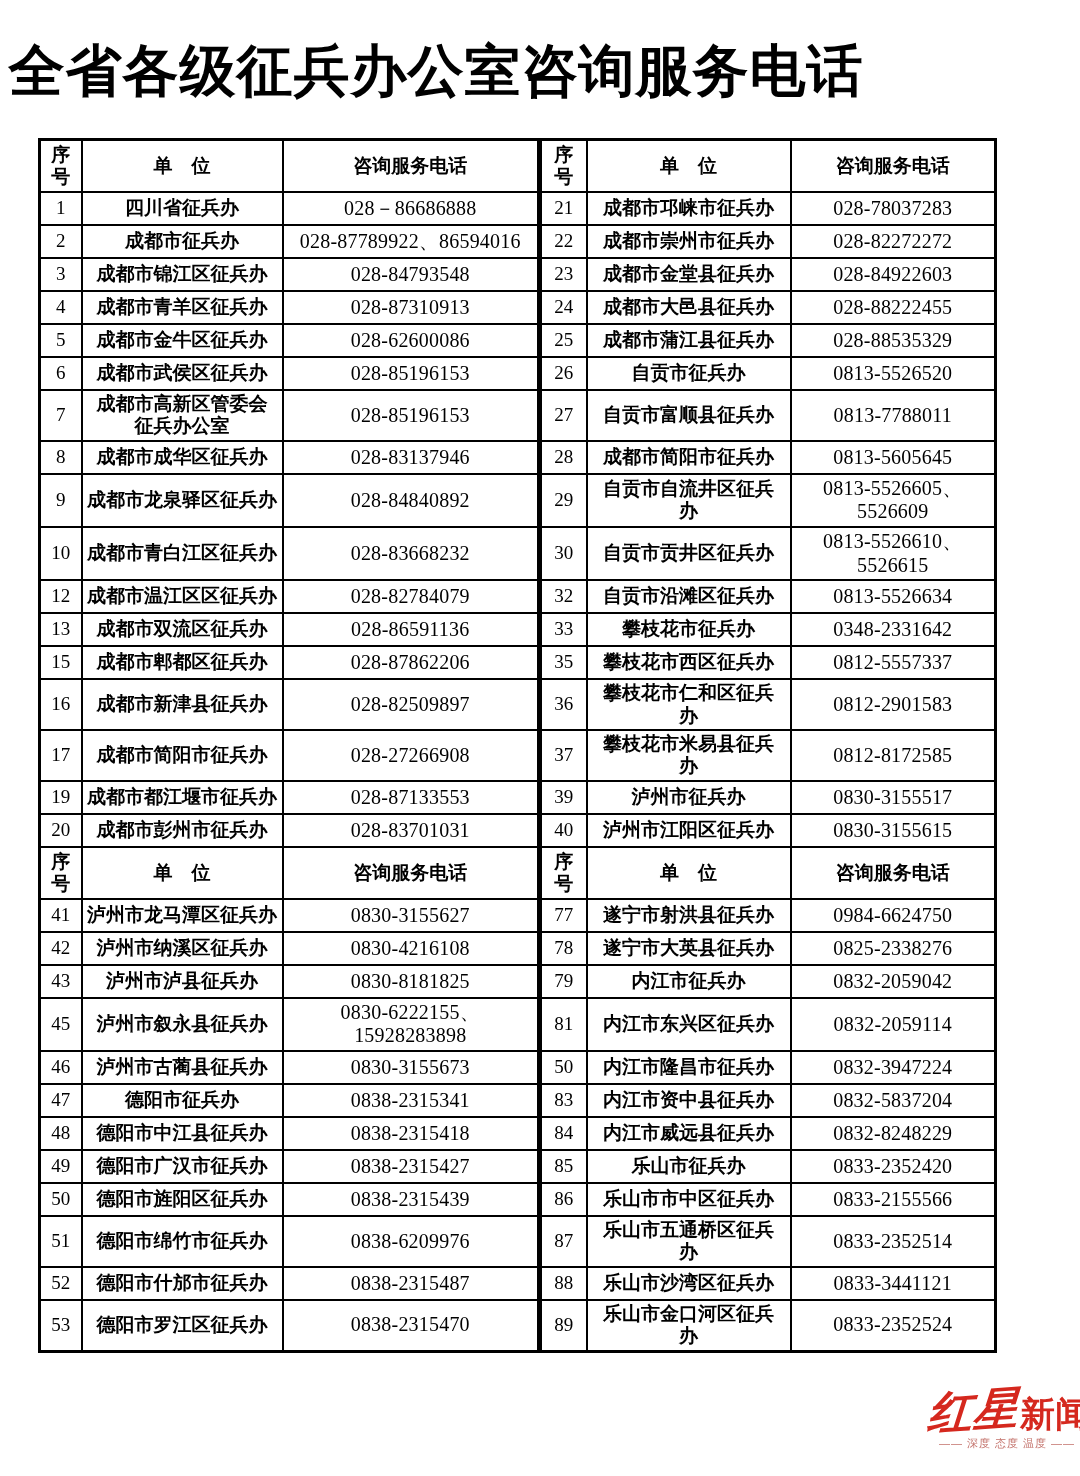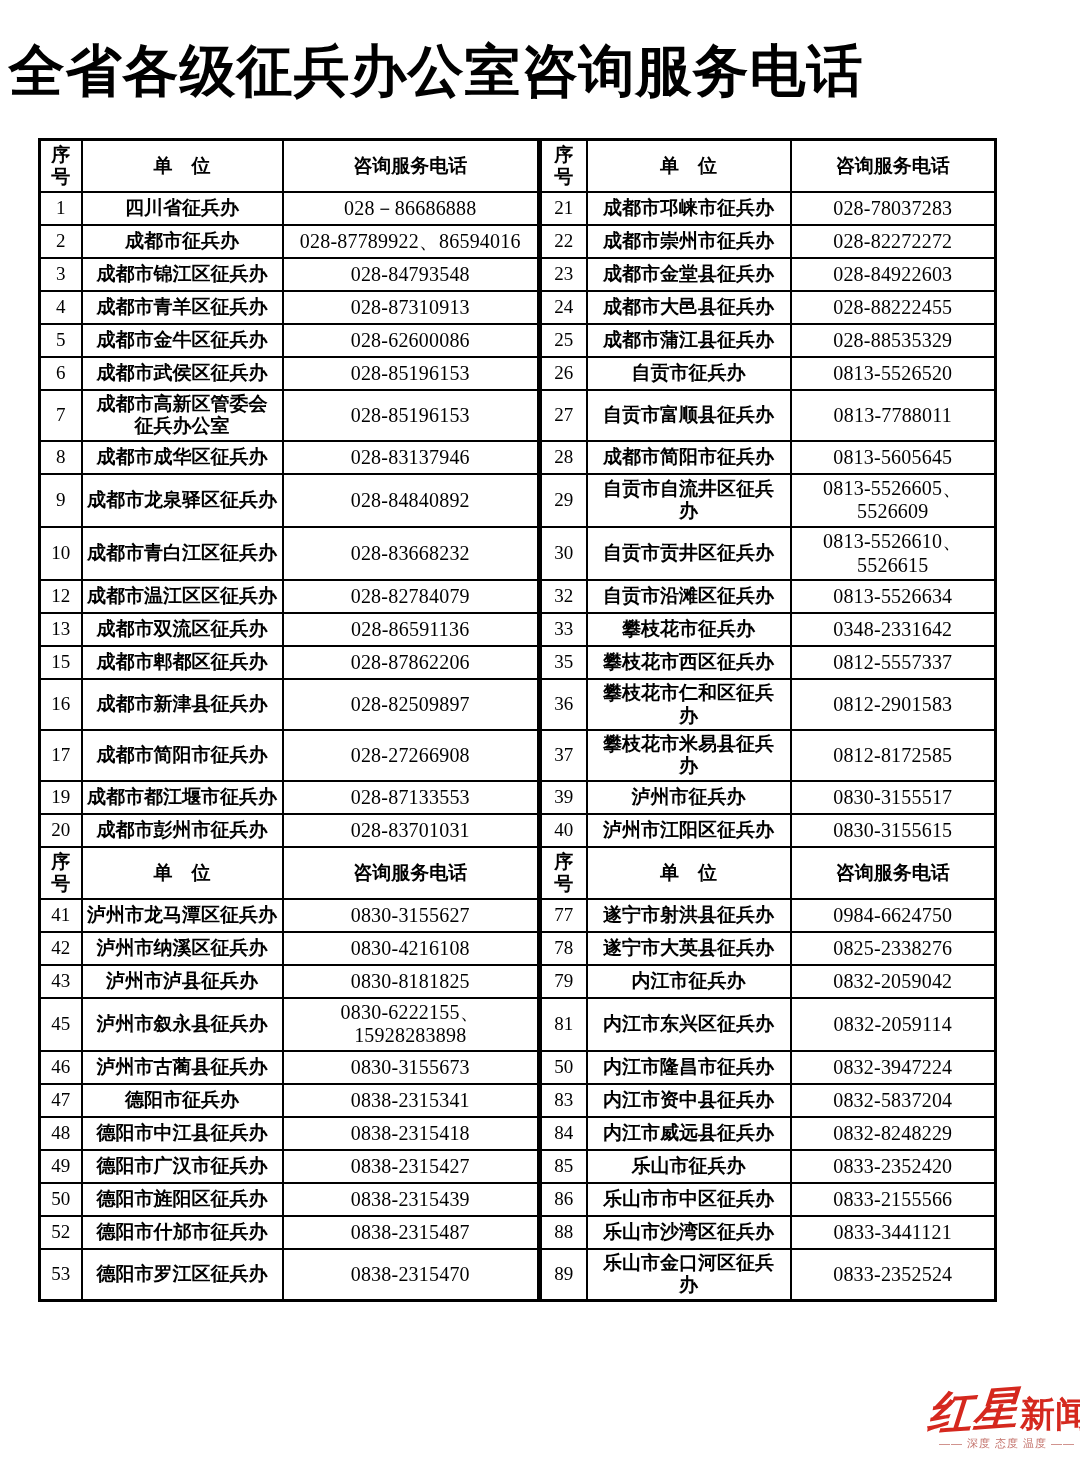--- a/index.html
+++ b/index.html
@@ -306,20 +306,29 @@
       </tr>
       <tr>
         <td class="no">50</td>
         <td class="unit">德阳市旌阳区征兵办</td>
         <td class="phone">0838-2315439</td>
         <td class="no div-l">86</td>
         <td class="unit">乐山市市中区征兵办</td>
         <td class="phone">0833-2155566</td>
       </tr>
       <tr>
+        <td class="no">51</td>
+        <td class="unit">德阳市绵竹市征兵办</td>
+        <td class="phone">0838-6209976</td>
+        <td class="no div-l">87</td>
+        <td class="unit">乐山市五通桥区征兵
+办</td>
+        <td class="phone">0833-2352514</td>
+      </tr>
+      <tr>
         <td class="no">52</td>
         <td class="unit">德阳市什邡市征兵办</td>
         <td class="phone">0838-2315487</td>
         <td class="no div-l">88</td>
         <td class="unit">乐山市沙湾区征兵办</td>
         <td class="phone">0833-3441121</td>
       </tr>
       <tr>
         <td class="no">53</td>
         <td class="unit">德阳市罗江区征兵办</td>

